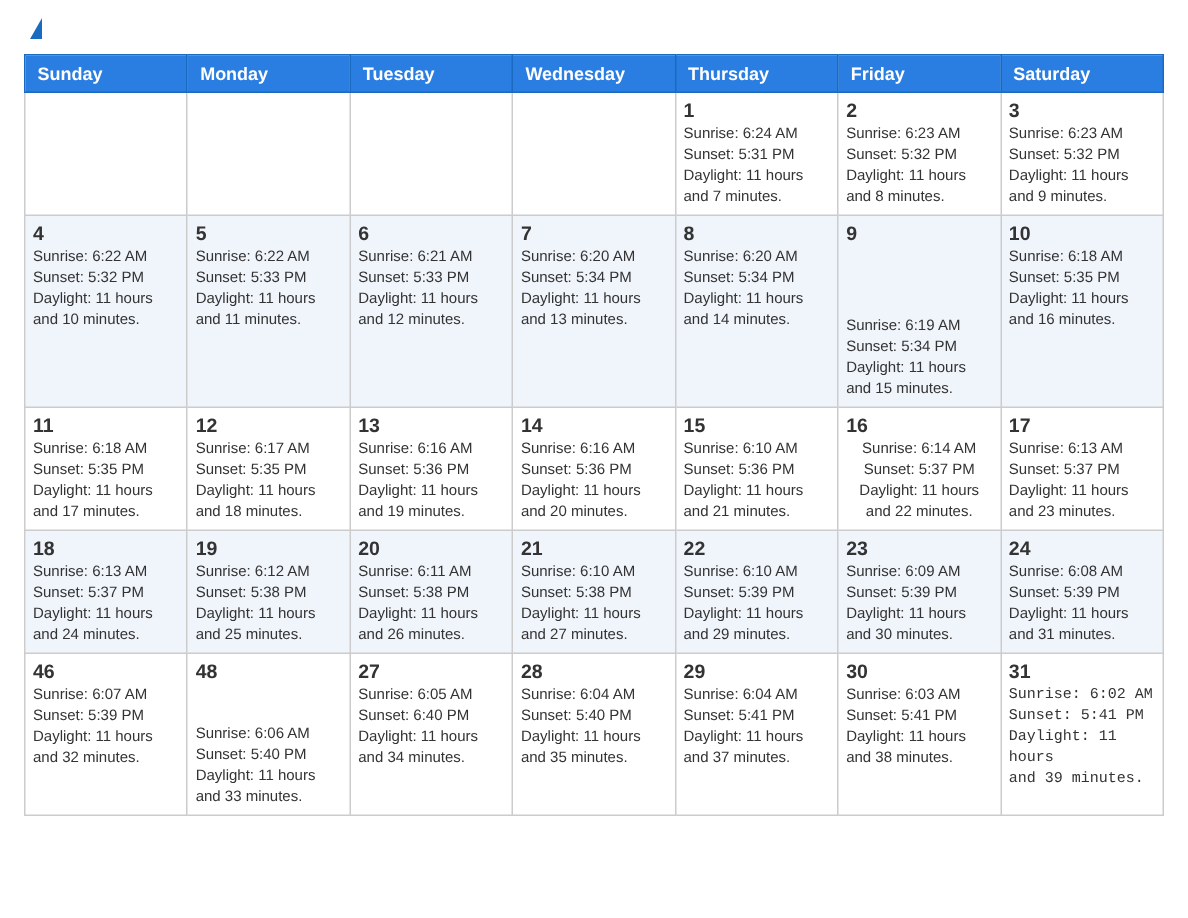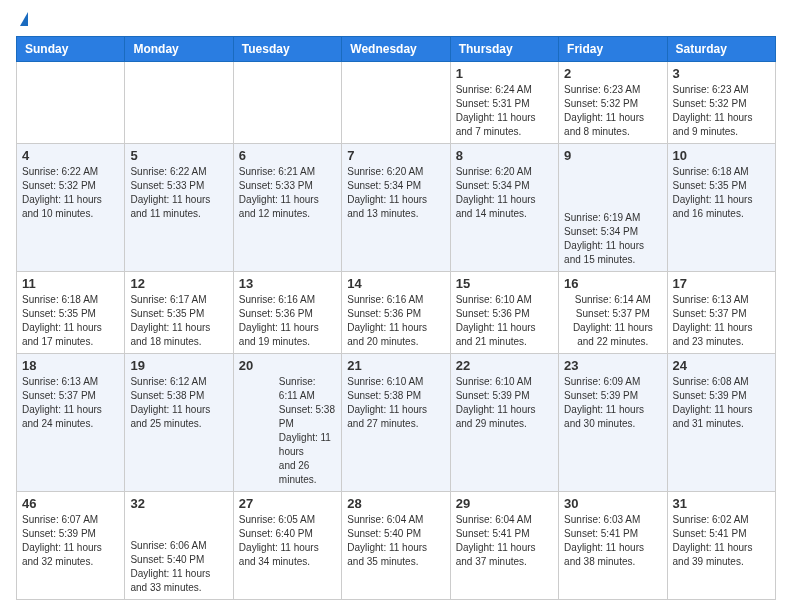--- a/index.html
+++ b/index.html
@@ -268,21 +268,21 @@
         </td>
         <td>
           <span class="day-num">19</span>
           <div class="day-info" style="white-space: pre-line;">Sunrise: 6:12 AM
 Sunset: 5:38 PM
 Daylight: 11 hours
 and 25 minutes.</div>
         </td>
         <td>
           <span class="day-num">20</span>
-          <div class="day-info" style="white-space: pre-line; margin-left: 40px;">Sunrise: 6:11 AM
+          <div class="day-info" style="white-space: pre-line;">Sunrise: 6:11 AM
 Sunset: 5:38 PM
 Daylight: 11 hours
 and 26 minutes.</div>
         </td>
         <td>
           <span class="day-num">21</span>
           <div class="day-info" style="white-space: pre-line;">Sunrise: 6:10 AM
 Sunset: 5:38 PM
 Daylight: 11 hours
 and 27 minutes.</div>
@@ -311,21 +311,21 @@
       </tr>
       <tr>
         <td>
           <span class="day-num">46</span>
           <div class="day-info" style="white-space: pre-line;">Sunrise: 6:07 AM
 Sunset: 5:39 PM
 Daylight: 11 hours
 and 32 minutes.</div>
         </td>
         <td>
-          <span class="day-num">32</span>
+          <span class="day-num">48</span>
           <div class="day-info" style="white-space: pre-line; margin-top: 28px;">Sunrise: 6:06 AM
 Sunset: 5:40 PM
 Daylight: 11 hours
 and 33 minutes.</div>
         </td>
         <td>
           <span class="day-num">27</span>
           <div class="day-info" style="white-space: pre-line;">Sunrise: 6:05 AM
 Sunset: 6:40 PM
 Daylight: 11 hours
@@ -347,20 +347,20 @@
         </td>
         <td>
           <span class="day-num">30</span>
           <div class="day-info" style="white-space: pre-line;">Sunrise: 6:03 AM
 Sunset: 5:41 PM
 Daylight: 11 hours
 and 38 minutes.</div>
         </td>
         <td>
           <span class="day-num">31</span>
-          <div class="day-info" style="white-space: pre-line;">Sunrise: 6:02 AM
+          <div class="day-info" style="white-space: pre-line; font-family: Liberation Mono, monospace;">Sunrise: 6:02 AM
 Sunset: 5:41 PM
 Daylight: 11 hours
 and 39 minutes.</div>
         </td>
       </tr>
     </tbody>
 </table>
 
 </body></html>

